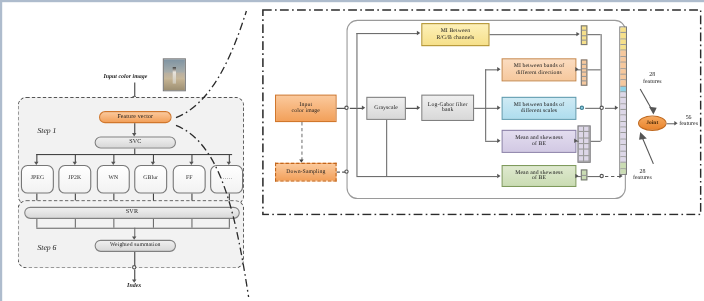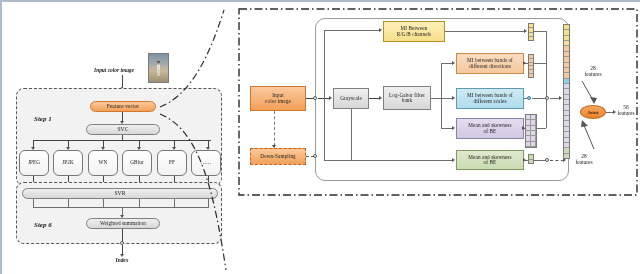--- a/index.html
+++ b/index.html
@@ -40,21 +40,21 @@
 
   .circ{width:4px;height:4px;border-radius:50%;background:#fff;border:1px solid #555;}
   .circ-blue{width:4px;height:4px;border-radius:50%;background:#8fd2e6;border:1px solid #3f7f93;}
 
   .arrR{width:0;height:0;border-left:3px solid #555;border-top:2px solid transparent;border-bottom:2px solid transparent;}
   .arrD{width:0;height:0;border-top:3px solid #555;border-left:2px solid transparent;border-right:2px solid transparent;}
 
   
   .lbl{font-size:5.4px;line-height:1.1;text-align:center;}
   .ital{font-style:italic;font-weight:bold;}
-  .step{font-style:italic;font-weight:bold;font-size:7px;}
+  .step{font-style:italic;font-weight:normal;font-size:7px;}
 
   
   .stack{display:flex;flex-direction:column;border:0.7px solid #7a7a7a;}
   .stack .cell{flex:1;border-bottom:0.5px solid #9a9a9a;}
   .stack .cell:last-child{border-bottom:none;}
   .grid2{display:grid;grid-template-columns:1fr 1fr;border:0.7px solid #7a7a7a;}
   .grid2 div{border-right:0.5px solid #9a9a9a;border-bottom:0.5px solid #9a9a9a;}
 
   .ellipse{border-radius:50%;background:linear-gradient(180deg,#f6a85e,#e8842c);
            border:0.8px solid #bf671c;display:flex;align-items:center;justify-content:center;

